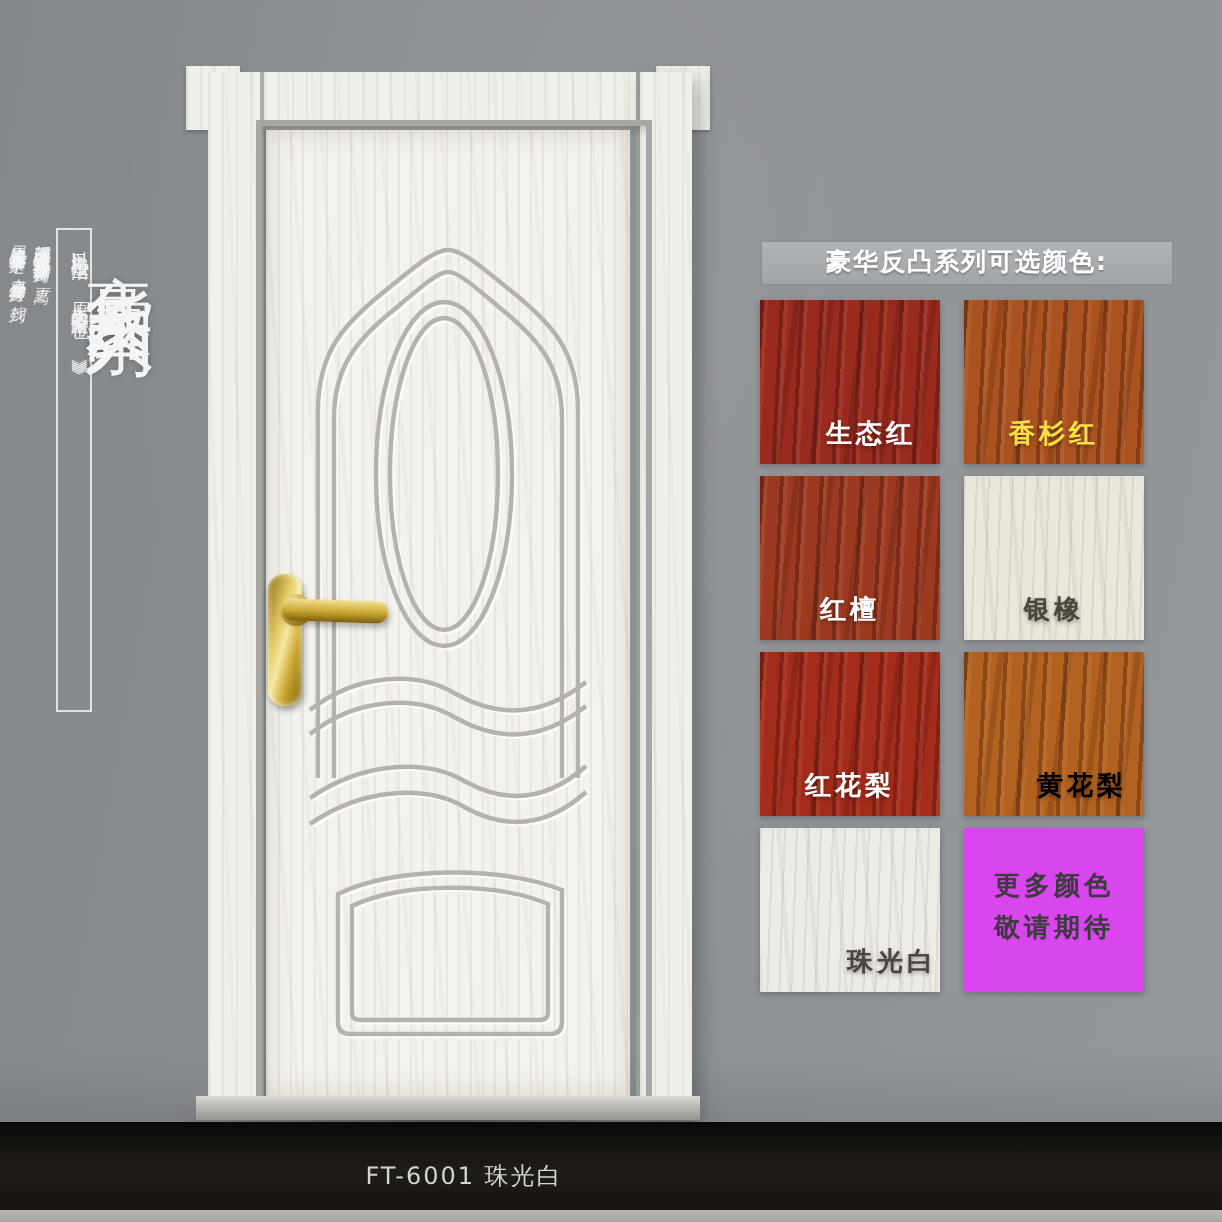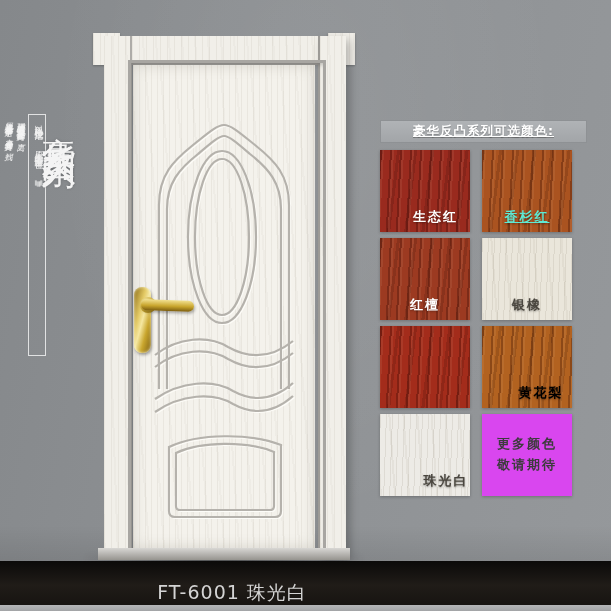--- a/index.html
+++ b/index.html
@@ -63,28 +63,28 @@
         background:linear-gradient(105deg,#8a6a14,#e3c964 35%,#f5e7a0 50%,#c9a62e 70%,#7d5e10);
         box-shadow:1px 2px 3px rgba(0,0,0,0.35),inset 0 0 3px rgba(255,255,230,0.8);}
   .handle-lever{position:absolute;left:141px;top:300px;width:53px;height:11px;
         border-radius:6px;transform:rotate(2deg);
         background:linear-gradient(to bottom,#f2e191,#c9a62e 55%,#7d5e10);
         box-shadow:1px 2px 3px rgba(0,0,0,0.3);}
   .handle-knob{position:absolute;left:140px;top:297px;width:16px;height:16px;border-radius:50%;
         background:radial-gradient(circle at 35% 30%,#f7ecae,#c9a62e 60%,#8a6a14);}
   
   .caption{position:absolute;left:82px;top:580px;width:300px;text-align:center;
-        font-size:19px;letter-spacing:1px;color:#d4d4d4;}
+        font-size:12px;letter-spacing:1px;color:#d4d4d4;}
   
   .swatch-header{position:absolute;left:380px;top:120px;width:207px;height:23px;
         background:linear-gradient(to bottom,#b0b3b6,#a2a5a8);
         border:1px solid #8e9194;box-sizing:border-box;
         color:#fff;font-size:12.5px;font-weight:bold;letter-spacing:1px;
         display:flex;align-items:center;justify-content:center;
-        text-shadow:0 1px 1px rgba(0,0,0,0.25);text-decoration:underline;}
+        text-shadow:0 1px 1px rgba(0,0,0,0.25);}
   .swatch-grid{position:absolute;left:380px;top:150px;display:grid;
         grid-template-columns:90px 90px;grid-auto-rows:82px;gap:6px 12px;}
   .swatch{position:relative;overflow:hidden;box-shadow:0 1px 3px rgba(0,0,0,0.25);}
   .swatch-grain{position:absolute;inset:0;}
   .grain-dark{background:
         repeating-linear-gradient(93deg,rgba(40,5,0,0.28) 0 2px,rgba(255,225,190,0.08) 2px 4px,transparent 4px 10px),
         repeating-linear-gradient(97deg,rgba(30,5,0,0.15) 0 3px,transparent 3px 17px);}
   .grain-light{background:
         repeating-linear-gradient(92deg,rgba(130,120,100,0.14) 0 1px,transparent 1px 6px),
         repeating-linear-gradient(86deg,rgba(150,140,120,0.10) 0 2px,transparent 2px 14px);}
@@ -157,32 +157,33 @@
   <div class="caption">FT-6001 珠光白</div>
 
   <div class="swatch-header">豪华反凸系列可选颜色:</div>
   <div class="swatch-grid">
       <div class="swatch" style="background: rgb(153, 42, 30);">
     <div class="swatch-grain grain-dark"></div>
     <div class="swatch-label" style="color: rgb(255, 255, 255); padding-left: 21px;">生态红</div>
   </div>
       <div class="swatch" style="background: rgb(170, 83, 32);">
     <div class="swatch-grain grain-dark"></div>
-    <div class="swatch-label" style="color: #5eead4; text-decoration: underline;">香杉红</div>
+    <div class="swatch-label" style="color: #fde047;">香杉红</div>
   </div>
       <div class="swatch" style="background: rgb(156, 58, 33);">
     <div class="swatch-grain grain-dark"></div>
     <div class="swatch-label" style="color: rgb(255, 255, 255);">红檀</div>
   </div>
       <div class="swatch" style="background: rgb(234, 230, 219);">
     <div class="swatch-grain grain-light"></div>
     <div class="swatch-label" style="color: rgb(74, 70, 63);">银橡</div>
   </div>
       <div class="swatch" style="background: rgb(163, 44, 27);">
     <div class="swatch-grain grain-dark"></div>
+    <div class="swatch-label" style="color: rgb(255, 255, 255);">红花梨</div>
   </div>
       <div class="swatch" style="background: rgb(178, 98, 32);">
     <div class="swatch-grain grain-dark"></div>
     <div class="swatch-label" style="color: #000000; padding-left: 28px;">黄花梨</div>
   </div>
       <div class="swatch" style="background: rgb(237, 235, 230);">
     <div class="swatch-grain grain-light"></div>
     <div class="swatch-label" style="color: rgb(74, 70, 63); margin-left: 42px;">珠光白</div>
   </div>
       <div class="swatch swatch-more" style="background: #d946ef;">

